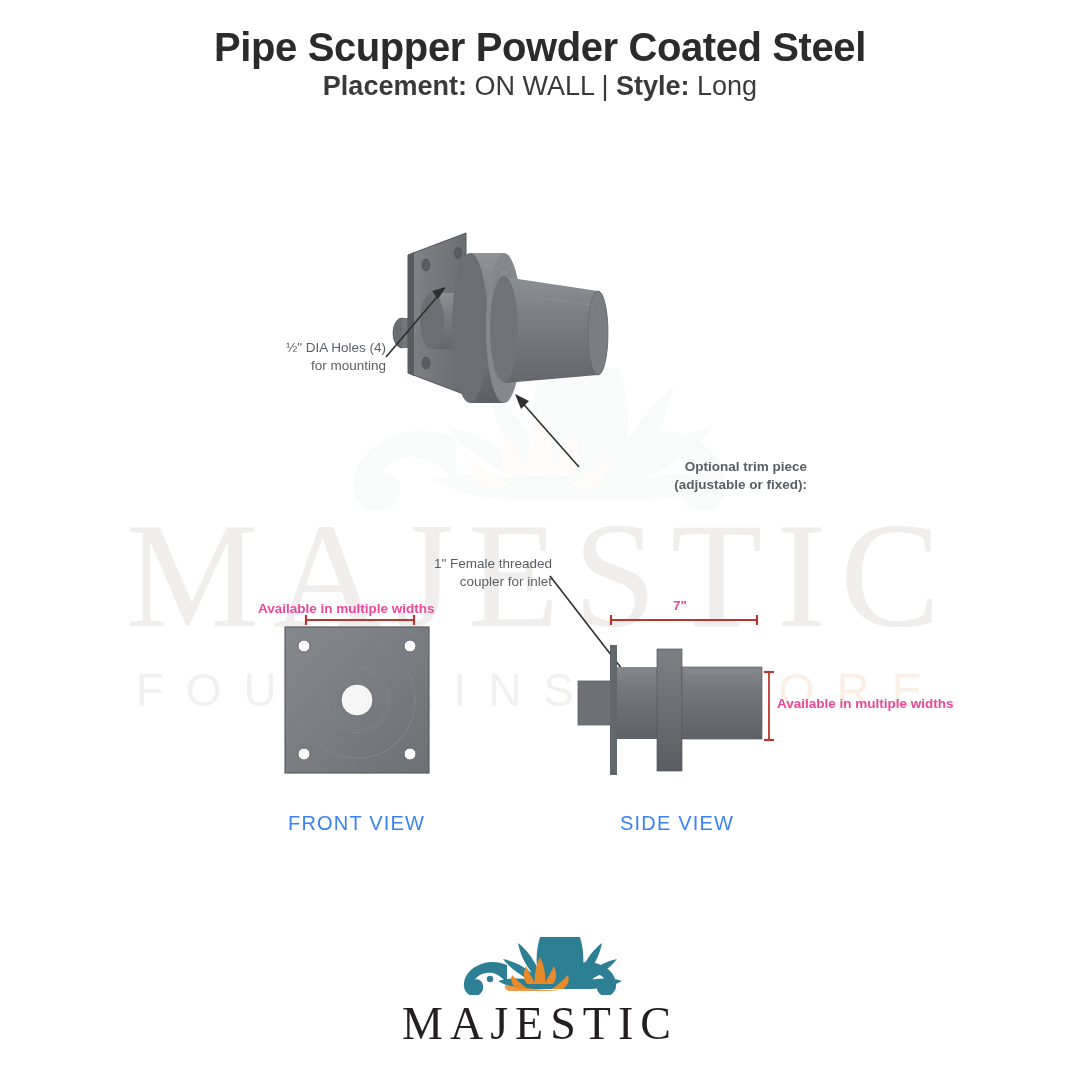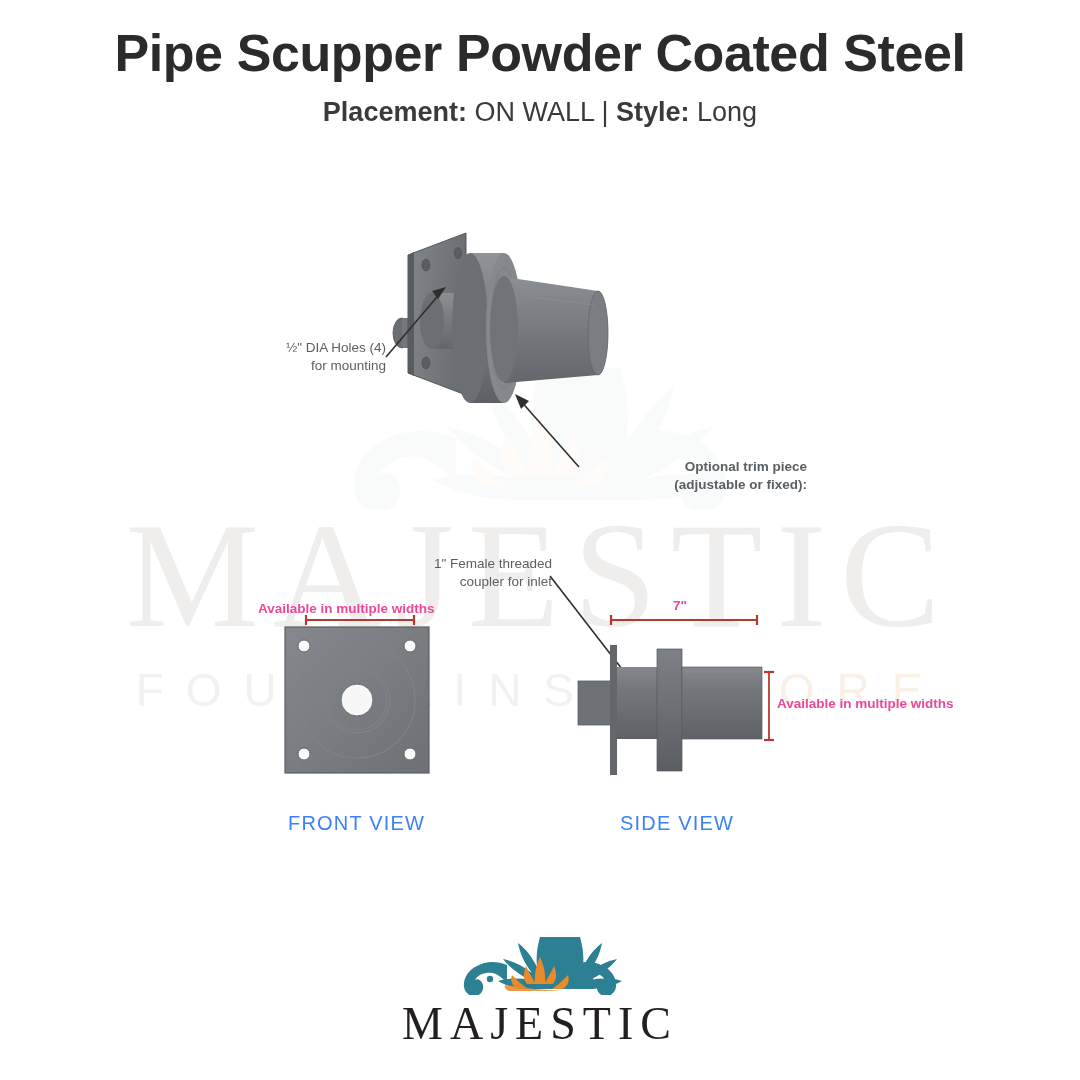--- a/index.html
+++ b/index.html
@@ -50,28 +50,28 @@
 
   
   #header {
     position: absolute;
     left: 0; top: 24px;
     width: 1080px;
     text-align: center;
     z-index: 5;
   }
   #title {
-    font-size: 52px;
+    font-size: 40px;
     font-weight: bold;
     color: #2b2b2b;
     letter-spacing: -.4px;
     line-height: 1.15;
   }
   #subtitle {
-    margin-top: 12px;
+    margin-top: 0;
     font-size: 27px;
     color: #3a3a3a;
     line-height: 1.2;
   }
   #subtitle b { font-weight: bold; }
 
   
   .layer { position: absolute; z-index: 3; }
   .note {
     position: absolute;

